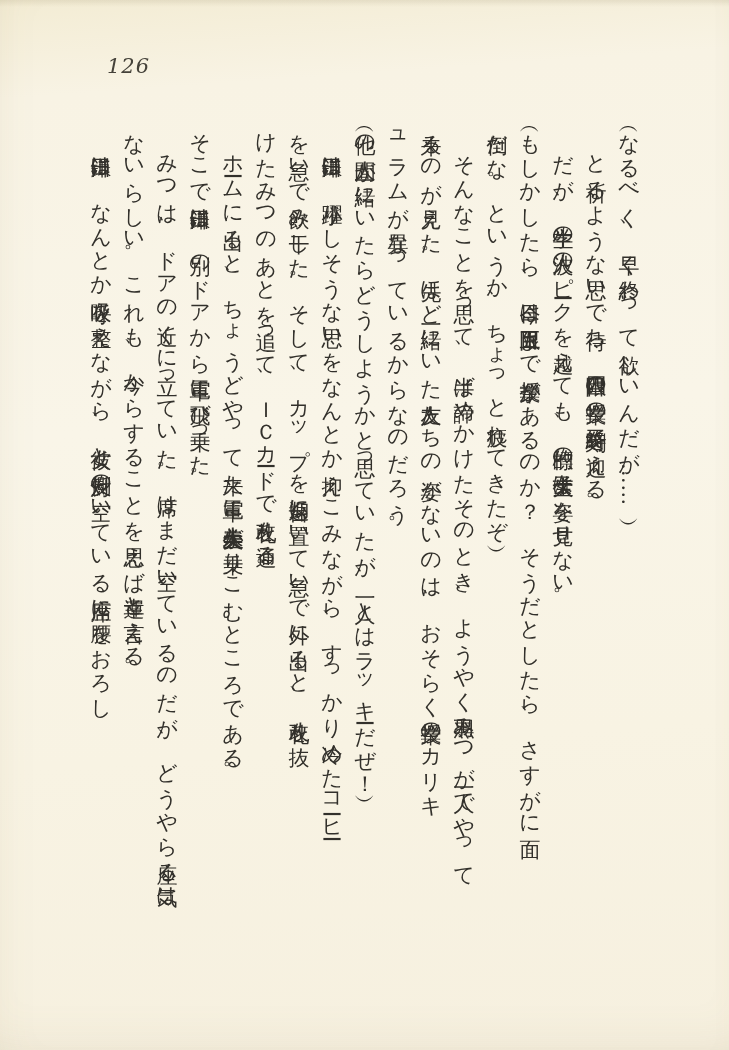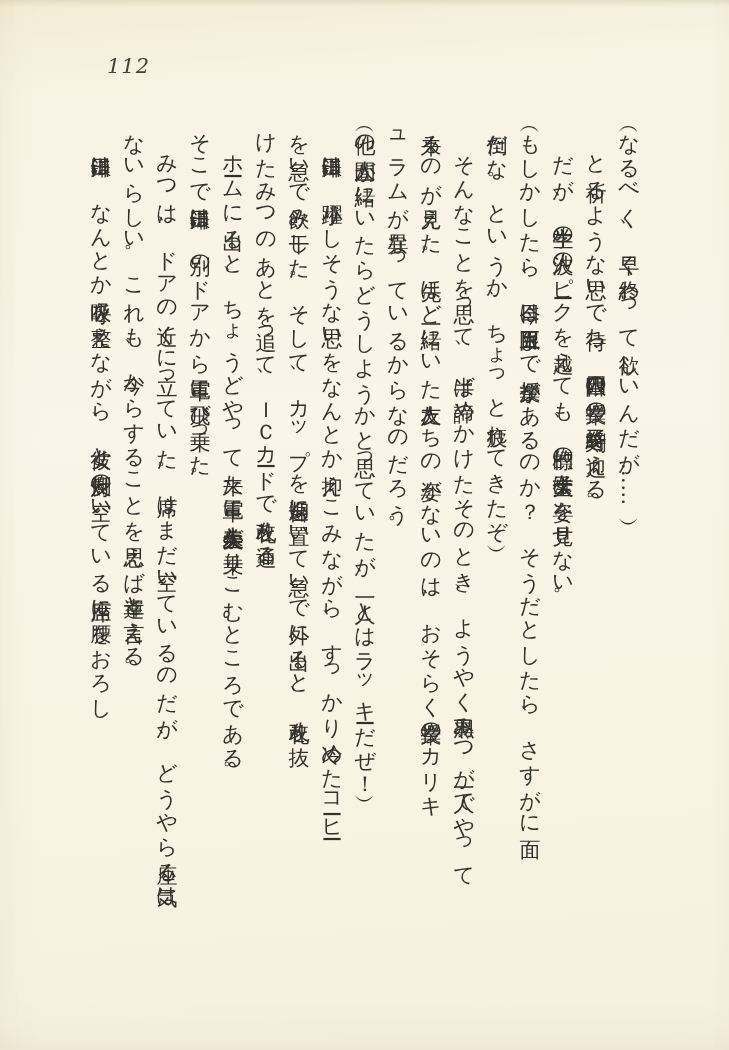--- a/index.html
+++ b/index.html
@@ -65,21 +65,21 @@
     white-space: nowrap;
     font-family: "DejaVu Serif", serif;
   }
 </style>
 </head>
 <body>
 
 <div class="page">
   <div class="edge-top"></div>
 
-  <div class="page-number">112</div>
+  <div class="page-number">126</div>
 
   <div class="text-block">
     <div class="tcol">（なるべく、早く終わって欲しいんだが……）</div>
     <div class="tcol">　と祈るような思いで待ち、四限目の授業の終了時刻を迎える。</div>
     <div class="tcol">　だが、学生の人波のピークを越えても、標的の女子大生は姿を見せない。</div>
     <div class="tcol">（もしかしたら、今日は五限目まで授業があるのか？　そうだとしたら、さすがに面</div>
     <div class="tcol">倒だな。というか、ちょっと疲れてきたぞ）</div>
     <div class="tcol">　そんなことを思って、半ば諦めかけたそのとき、ようやく黒羽みつが一人でやって</div>
     <div class="tcol">来るのが見えた。先ほど一緒にいた友人たちの姿がないのは、おそらく授業のカリキ</div>
     <div class="tcol">ュラムが異なっているからなのだろう。</div>

